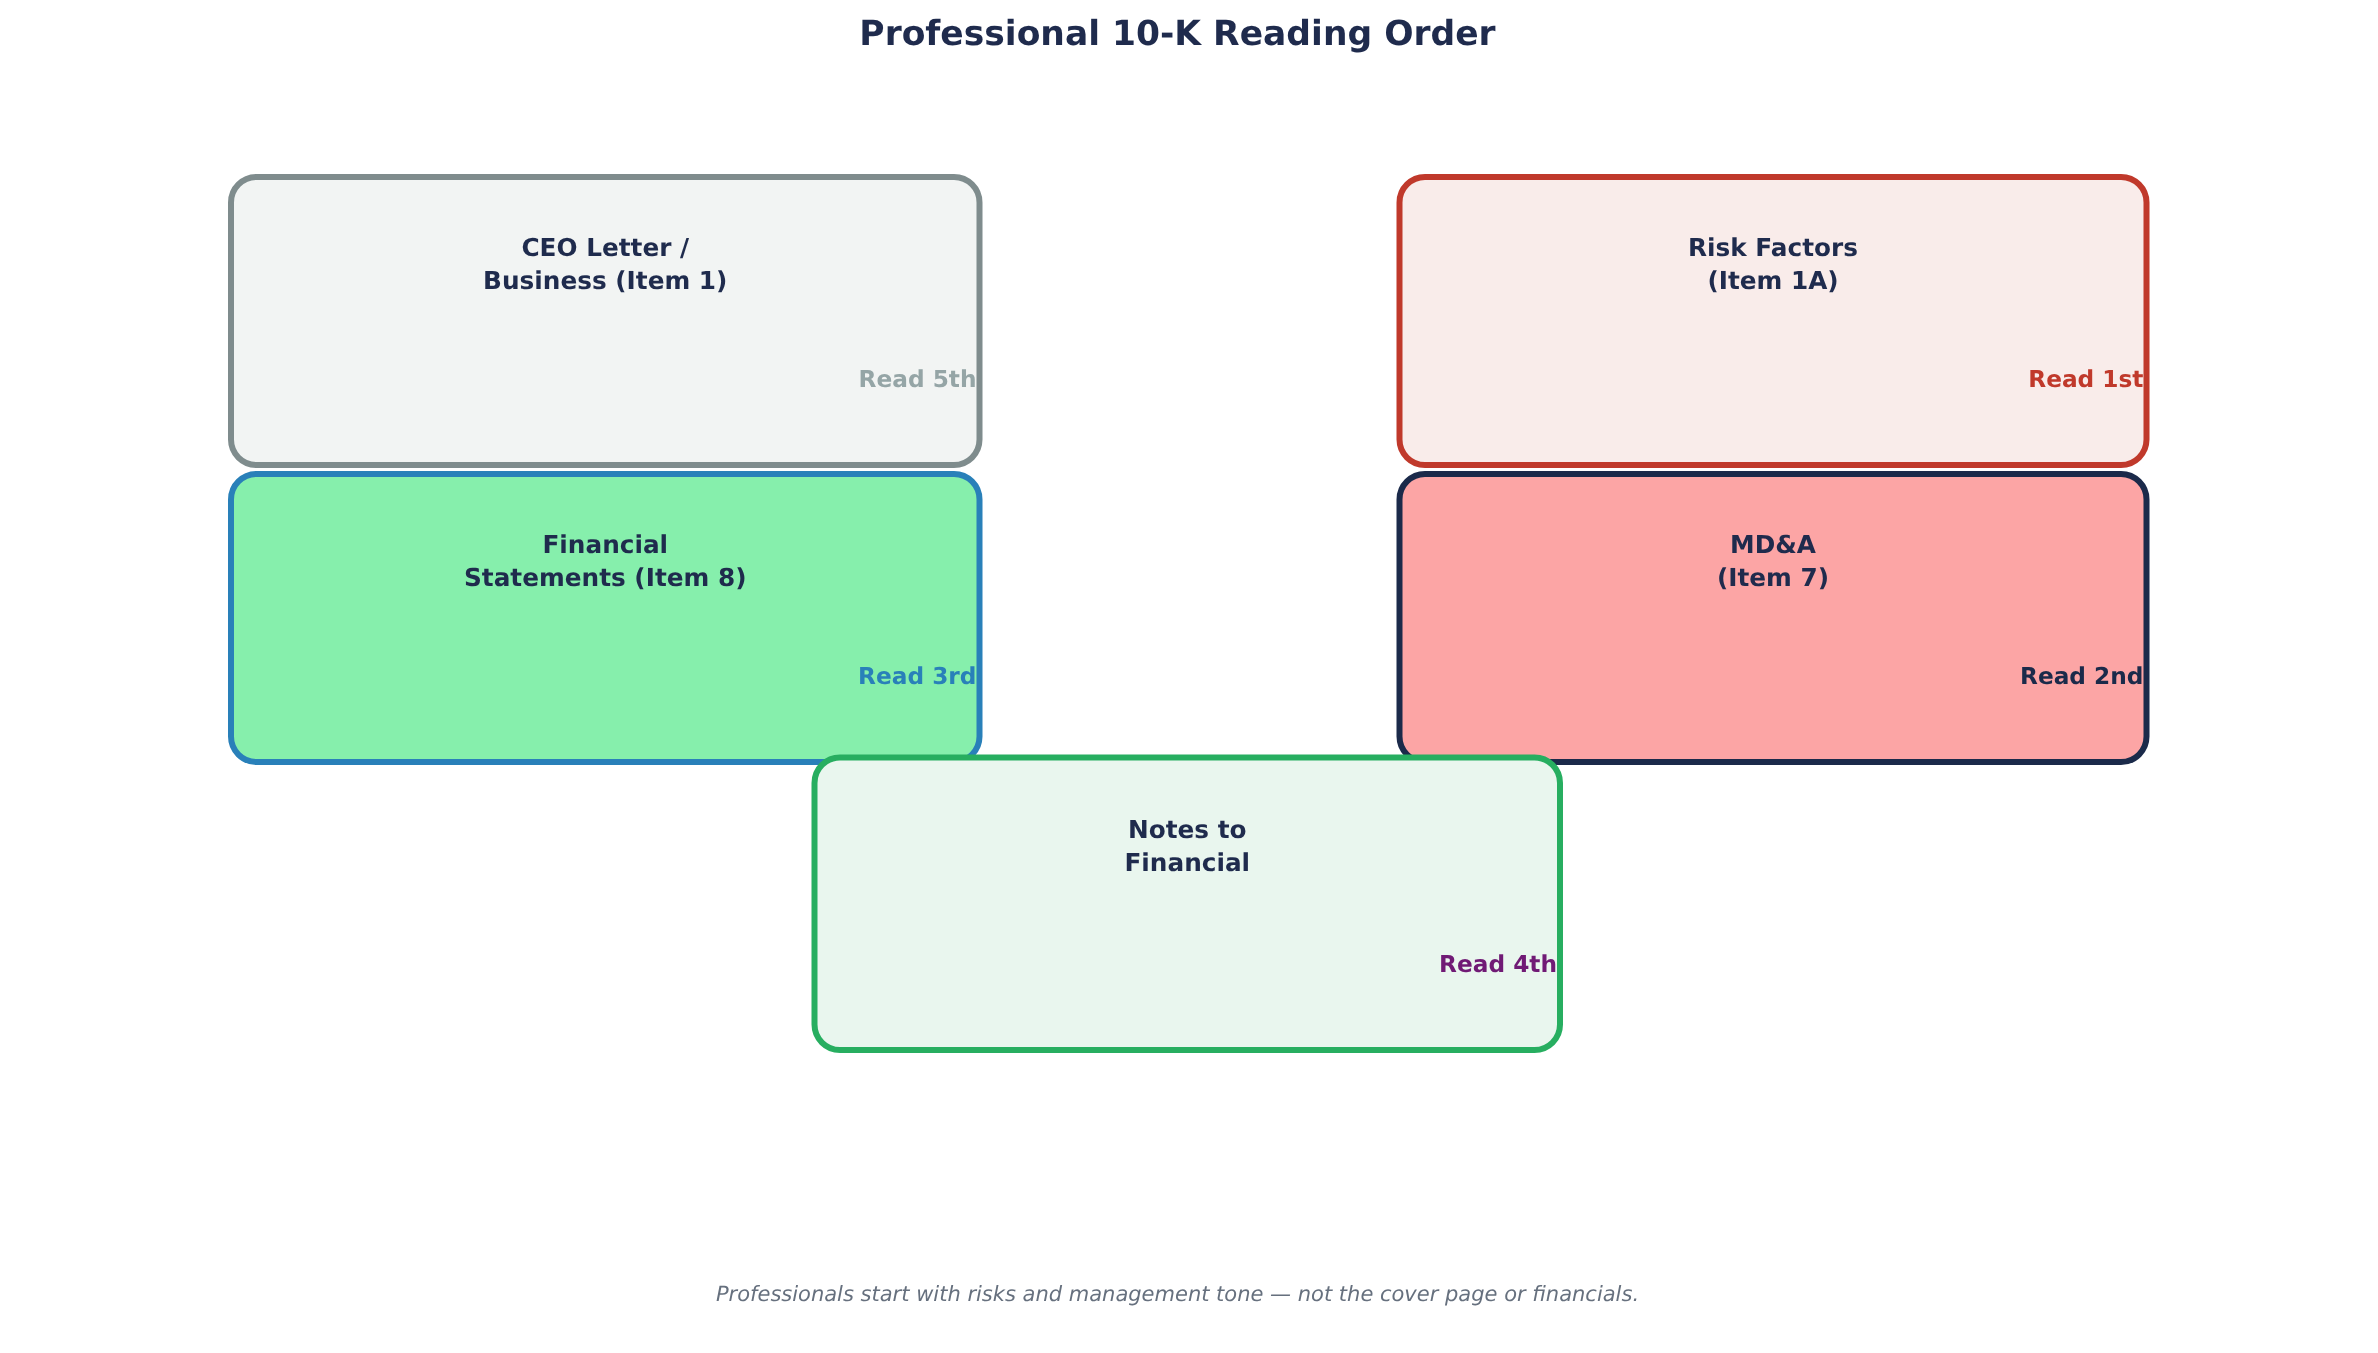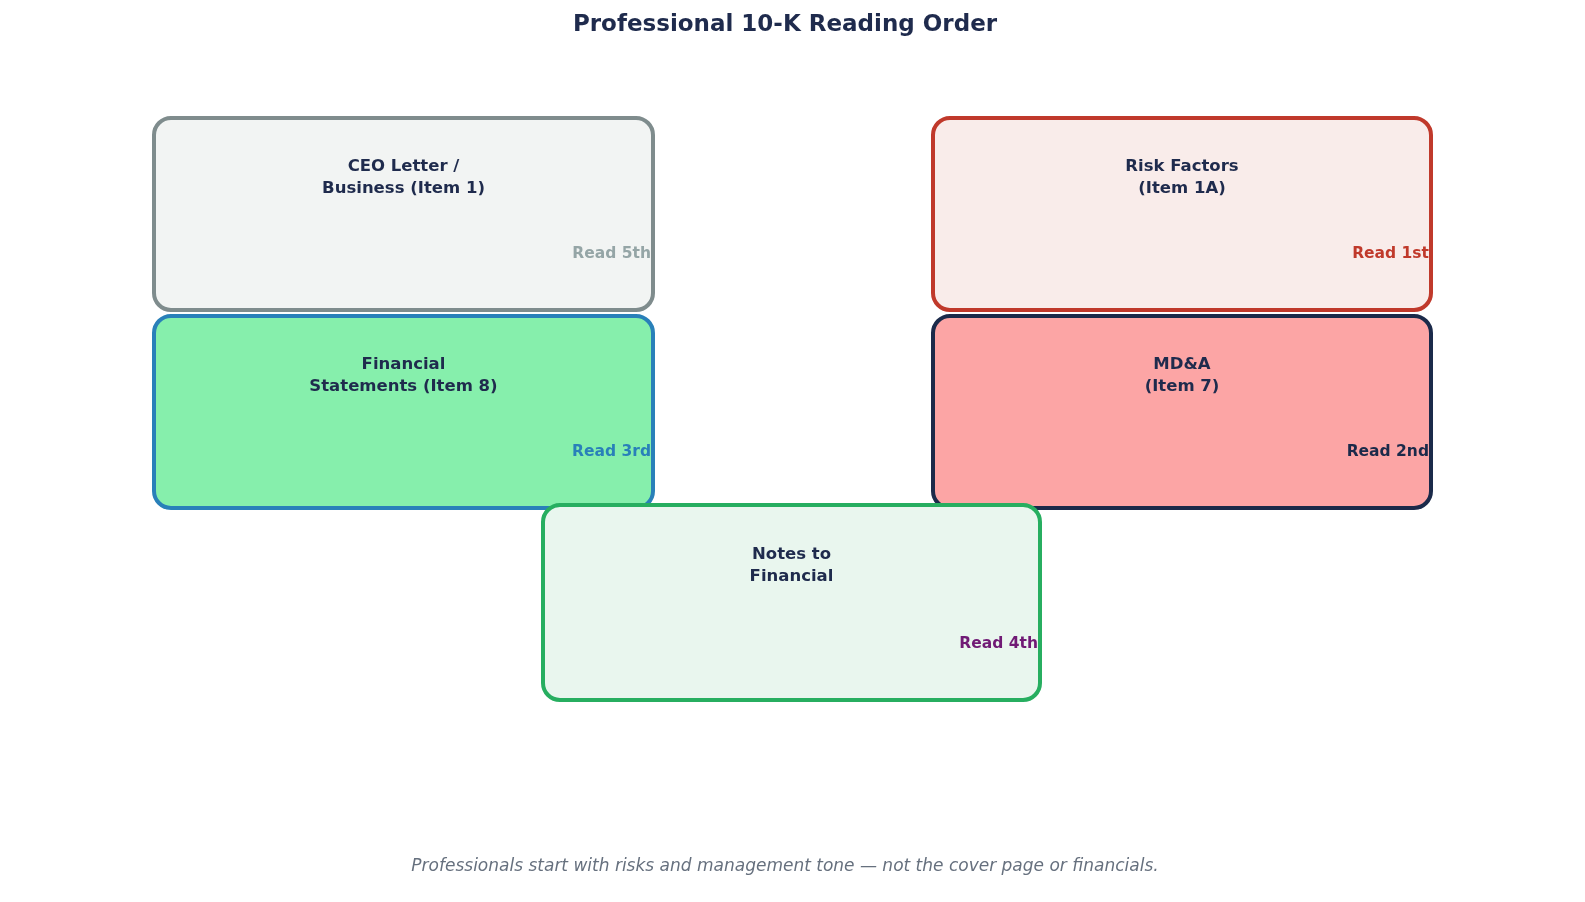--- a/index.html
+++ b/index.html
@@ -59,21 +59,21 @@
     text-align: right;
     font-size: 15.5px;
     font-weight: bold;
   }
   .caption {
     position: absolute;
     top: 855px;
     left: 0;
     width: 1570px;
     text-align: center;
-    font-size: 17px;
+    font-size: 14px;
     font-style: italic;
     color: #66707e;
   }
 </style>
 </head>
 <body>
 
 <div class="canvas">
 
   <h1 class="page-title">Professional 10-K Reading Order</h1>

